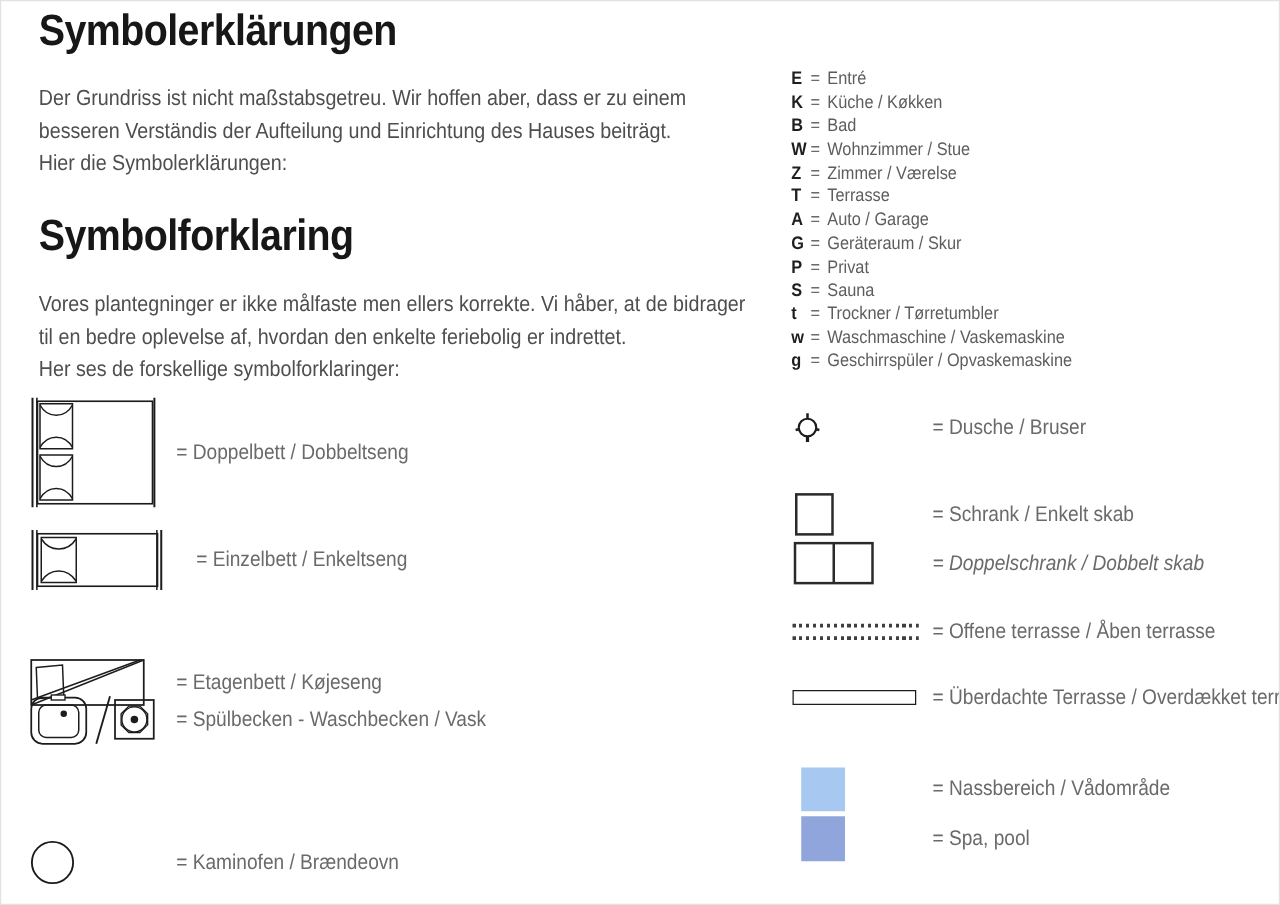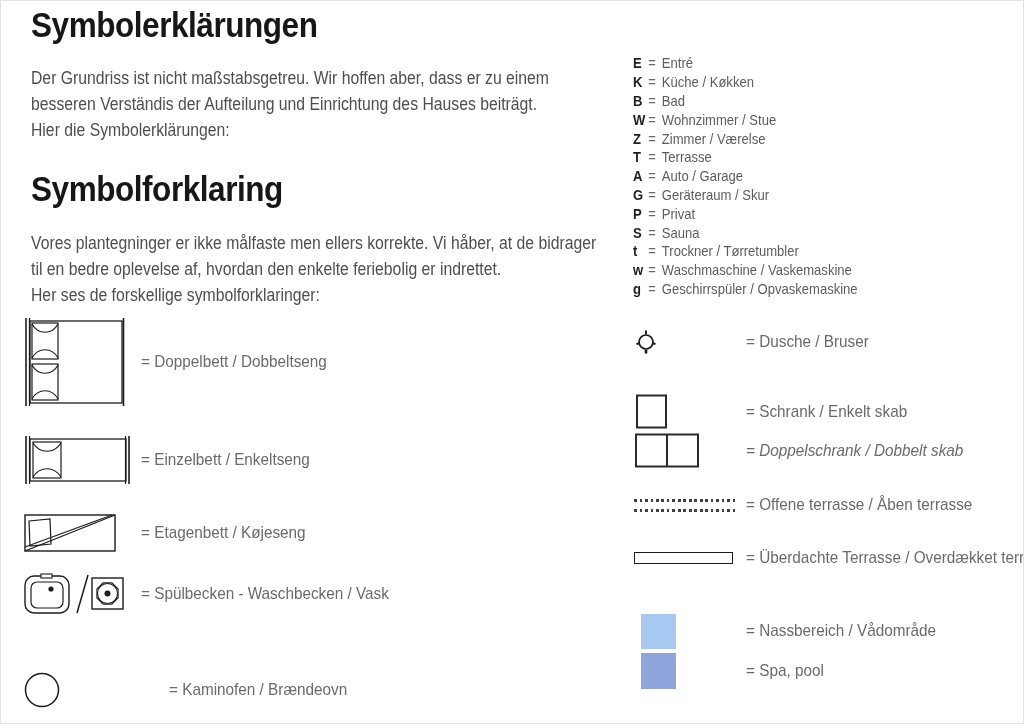--- a/index.html
+++ b/index.html
@@ -150,66 +150,66 @@
       <path class="stroke" d="M8,6 C14,17 28,17 34,6" stroke-width="1.2"></path>
       <path class="stroke" d="M8,40 C14,29 28,29 34,40" stroke-width="1.2"></path>
       <rect class="stroke" x="8" y="46" width="26" height="36" stroke-width="1.2"></rect>
       <path class="stroke" d="M8,47 C14,58 28,58 34,47" stroke-width="1.2"></path>
       <path class="stroke" d="M8,81 C14,70 28,70 34,81" stroke-width="1.2"></path>
     </svg>
   </div>
   <div class="lbl cond">= Doppelbett / Dobbeltseng</div>
 </div>
 
-<div class="row left-row" style="top:435px; height:48px;">
+<div class="row left-row" style="top:423px; height:48px;gap:16px;">
   <div class="icon-box">
     <svg width="107" height="48" viewBox="0 0 107 48">
       <line class="stroke" x1="2" y1="0" x2="2" y2="48" stroke-width="1.6"></line>
       <line class="stroke" x1="5.5" y1="0" x2="5.5" y2="48" stroke-width="1.2"></line>
       <rect class="stroke" x="6" y="3" width="96" height="42" stroke-width="1.3"></rect>
       <line class="stroke" x1="101.5" y1="0" x2="101.5" y2="48" stroke-width="1.2"></line>
       <line class="stroke" x1="105" y1="0" x2="105" y2="48" stroke-width="1.6"></line>
       <rect class="stroke" x="9" y="6" width="28" height="36" stroke-width="1.2"></rect>
       <path class="stroke" d="M9,7 C16,18 30,18 37,7" stroke-width="1.2"></path>
       <path class="stroke" d="M9,41 C16,30 30,30 37,41" stroke-width="1.2"></path>
     </svg>
   </div>
   <div class="lbl cond">= Einzelbett / Enkeltseng</div>
 </div>
 
-<div class="row left-row" style="top:511px; height:42px;">
+<div class="row left-row" style="top:524px; height:42px;">
   <div class="icon-box">
     <svg width="93" height="42" viewBox="0 0 93 42">
       <rect class="stroke" x="1" y="3" width="90" height="36" stroke-width="1.4"></rect>
       <line class="stroke" x1="1" y1="39" x2="91" y2="3" stroke-width="1.2"></line>
       <line class="stroke" x1="1" y1="35" x2="88" y2="3" stroke-width="1.2"></line>
       <path class="stroke" d="M5,9 L26,7 L27,32 L6,34 Z" stroke-width="1.2"></path>
     </svg>
   </div>
   <div class="lbl cond">= Etagenbett / Køjeseng</div>
 </div>
 
-<div class="row left-row" style="top:571px; height:44px;">
+<div class="row left-row" style="top:553px; height:44px;">
   <div class="icon-box">
     <svg width="101" height="44" viewBox="0 0 101 44">
       <rect class="stroke" x="1" y="4" width="44" height="37" rx="9" stroke-width="1.4"></rect>
       <rect x="17" y="2" width="11" height="4" fill="#ffffff" stroke="#1c1c1c" stroke-width="1.1"></rect>
       <rect class="stroke" x="7" y="10" width="32" height="26" rx="6" stroke-width="1.2"></rect>
       <circle cx="27" cy="17" r="2.6" fill="#1c1c1c"></circle>
       <line class="stroke" x1="53" y1="41" x2="64" y2="3" stroke-width="1.5"></line>
       <rect class="stroke" x="68" y="6" width="31" height="31" stroke-width="1.4"></rect>
       <polygon class="stroke" points="94.1,25.9 87.9,32.1 79.1,32.1 72.9,25.9 72.9,17.1 79.1,10.9 87.9,10.9 94.1,17.1" stroke-width="1.1"></polygon>
       <circle class="stroke" cx="83.5" cy="21.5" r="10" stroke-width="1.1"></circle>
       <circle cx="83.5" cy="21.5" r="3" fill="#1c1c1c"></circle>
     </svg>
   </div>
   <div class="lbl cond">= Spülbecken - Waschbecken / Vask</div>
 </div>
 
-<div class="row left-row" style="top:671px; height:36px;gap:28px;">
+<div class="row left-row" style="top:671px; height:36px;">
   <div class="icon-box">
     <svg width="40" height="36" viewBox="0 0 40 36">
       <circle class="stroke" cx="18" cy="18" r="16.5" stroke-width="1.5"></circle>
     </svg>
   </div>
   <div class="lbl cond">= Kaminofen / Brændeovn</div>
 </div>
 
 <div class="row right-row" style="top:329px; height:24px;">
   <div class="icon-box">

